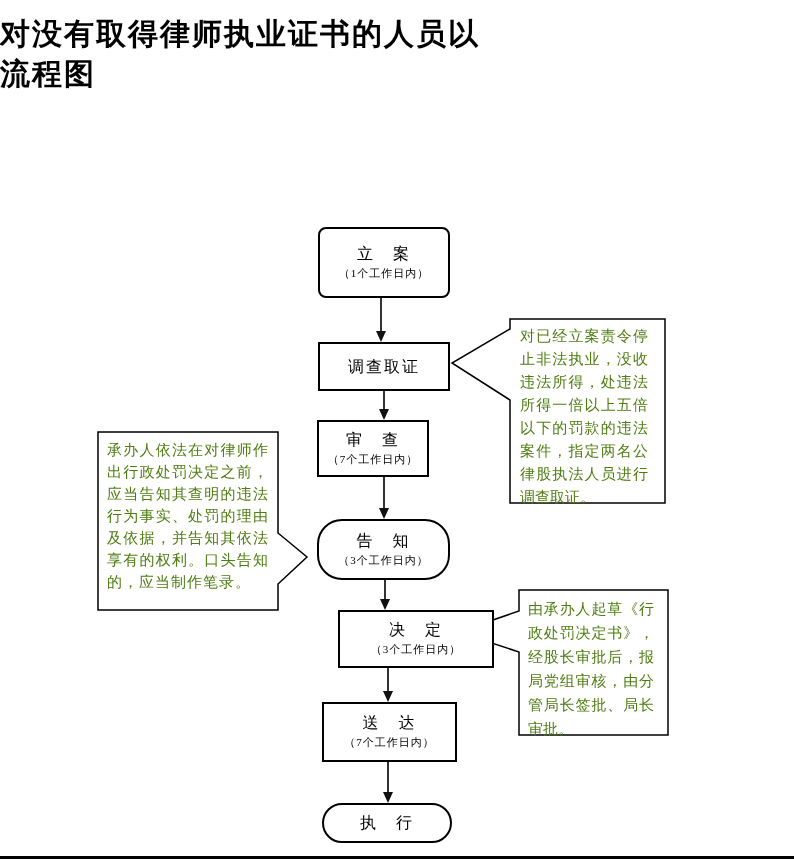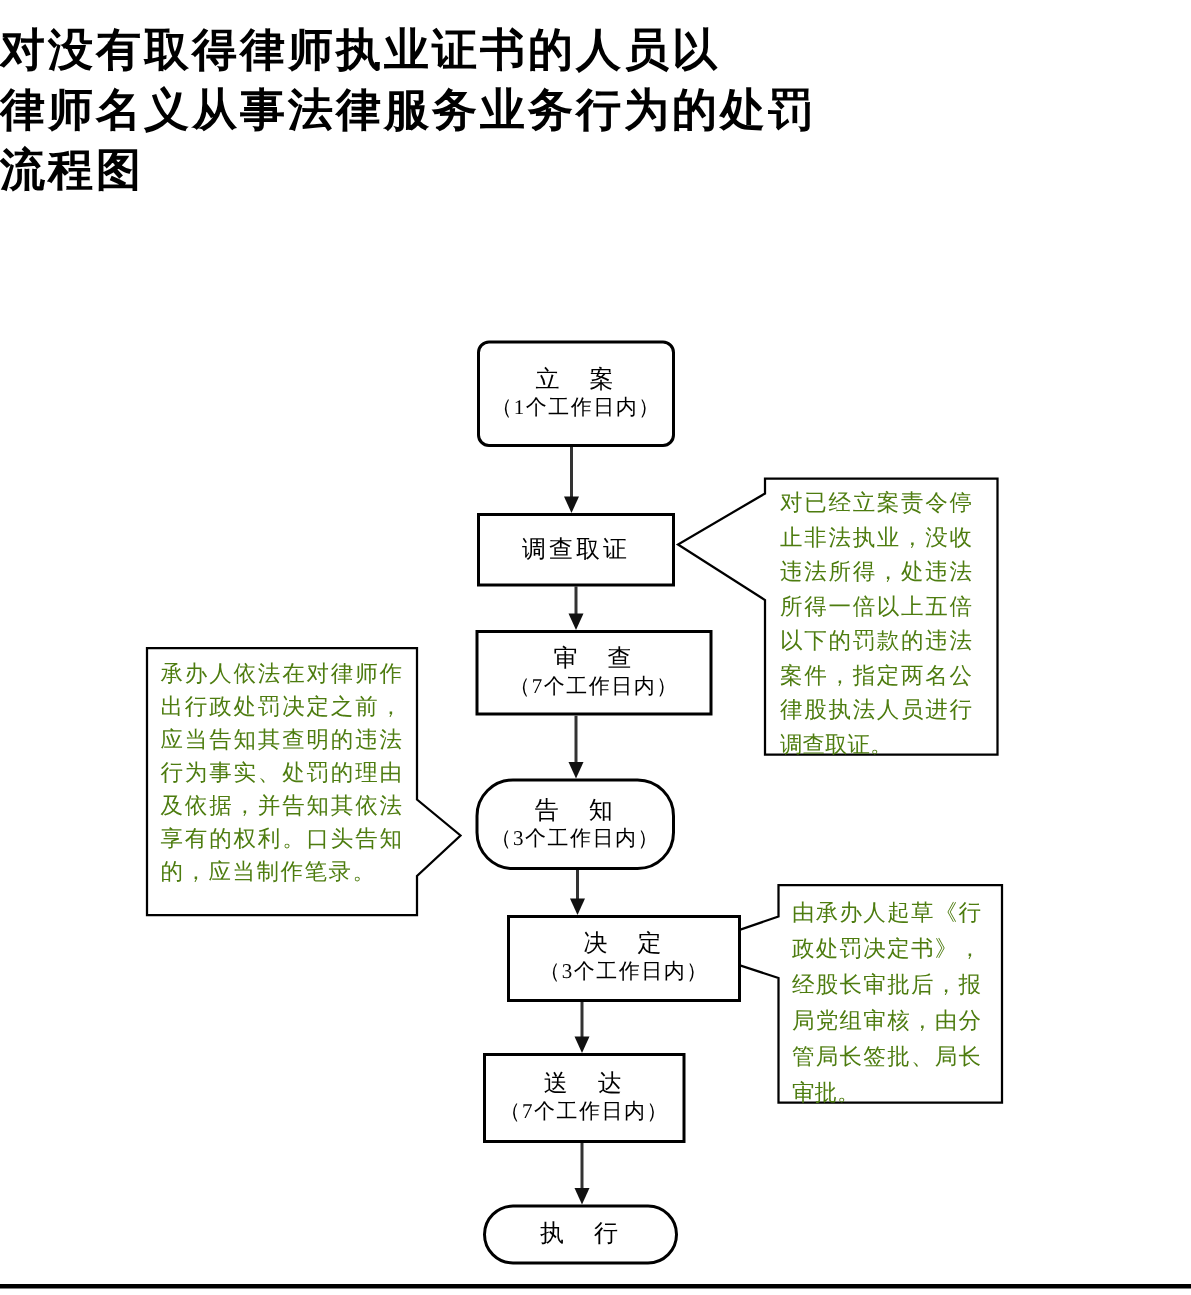--- a/index.html
+++ b/index.html
@@ -50,29 +50,29 @@
     justify-content: center;
     text-align: center;
   }
   .node .label {
     font-size: 16px;
     letter-spacing: 2px;
     line-height: 20px;
     white-space: nowrap;
   }
   .node .sub {
-    font-size: 14px;
+    font-size: 11px;
     letter-spacing: 1px;
     line-height: 18px;
     white-space: nowrap;
   }
   .node-terminator { border-radius: 8px; }
   #node-lian     { left: 318px; top: 227px; width: 132px; height: 71px; }
   #node-diaocha  { left: 318px; top: 342px; width: 132px; height: 49px; }
-  #node-shencha  { left: 317px; top: 420px; width: 158px; height: 57px; }
+  #node-shencha  { left: 317px; top: 420px; width: 112px; height: 57px; }
   #node-gaozhi   { left: 317px; top: 519px; width: 133px; height: 61px; border-radius: 25px; }
   #node-jueding  { left: 338px; top: 610px; width: 156px; height: 58px; }
   #node-songda   { left: 322px; top: 702px; width: 135px; height: 60px; }
   #node-zhixing  { left: 322px; top: 803px; width: 130px; height: 40px; border-radius: 20px; text-align: center; }
   
   .callout-text {
     position: absolute;
     z-index: 2;
     font-size: 15px;
     text-align: justify;
@@ -100,21 +100,20 @@
     height: 3px;
     background: #000;
     z-index: 3;
   }
 </style>
 </head>
 <body>
 
 <div class="title">
   <div>对没有取得律师执业证书的人员以</div>
-  <div>律师名义从事法律服务业务行为的处罚</div>
   <div>流程图</div>
 </div>
 
 <svg class="connector-layer" viewBox="0 0 794 863" xmlns="http://www.w3.org/2000/svg">
 
   <polygon points="510,319 665,319 665,503 510,503 510,400 452,363 510,329" fill="#ffffff" stroke="#000000" stroke-width="1.5"></polygon>
 
   <polygon points="278,432 98,432 98,610 278,610 278,584 307,557 278,533" fill="#ffffff" stroke="#000000" stroke-width="1.5"></polygon>
 
   <polygon points="519,590 668,590 668,735 519,735 519,652 458,632 519,611" fill="#ffffff" stroke="#000000" stroke-width="1.5"></polygon>

